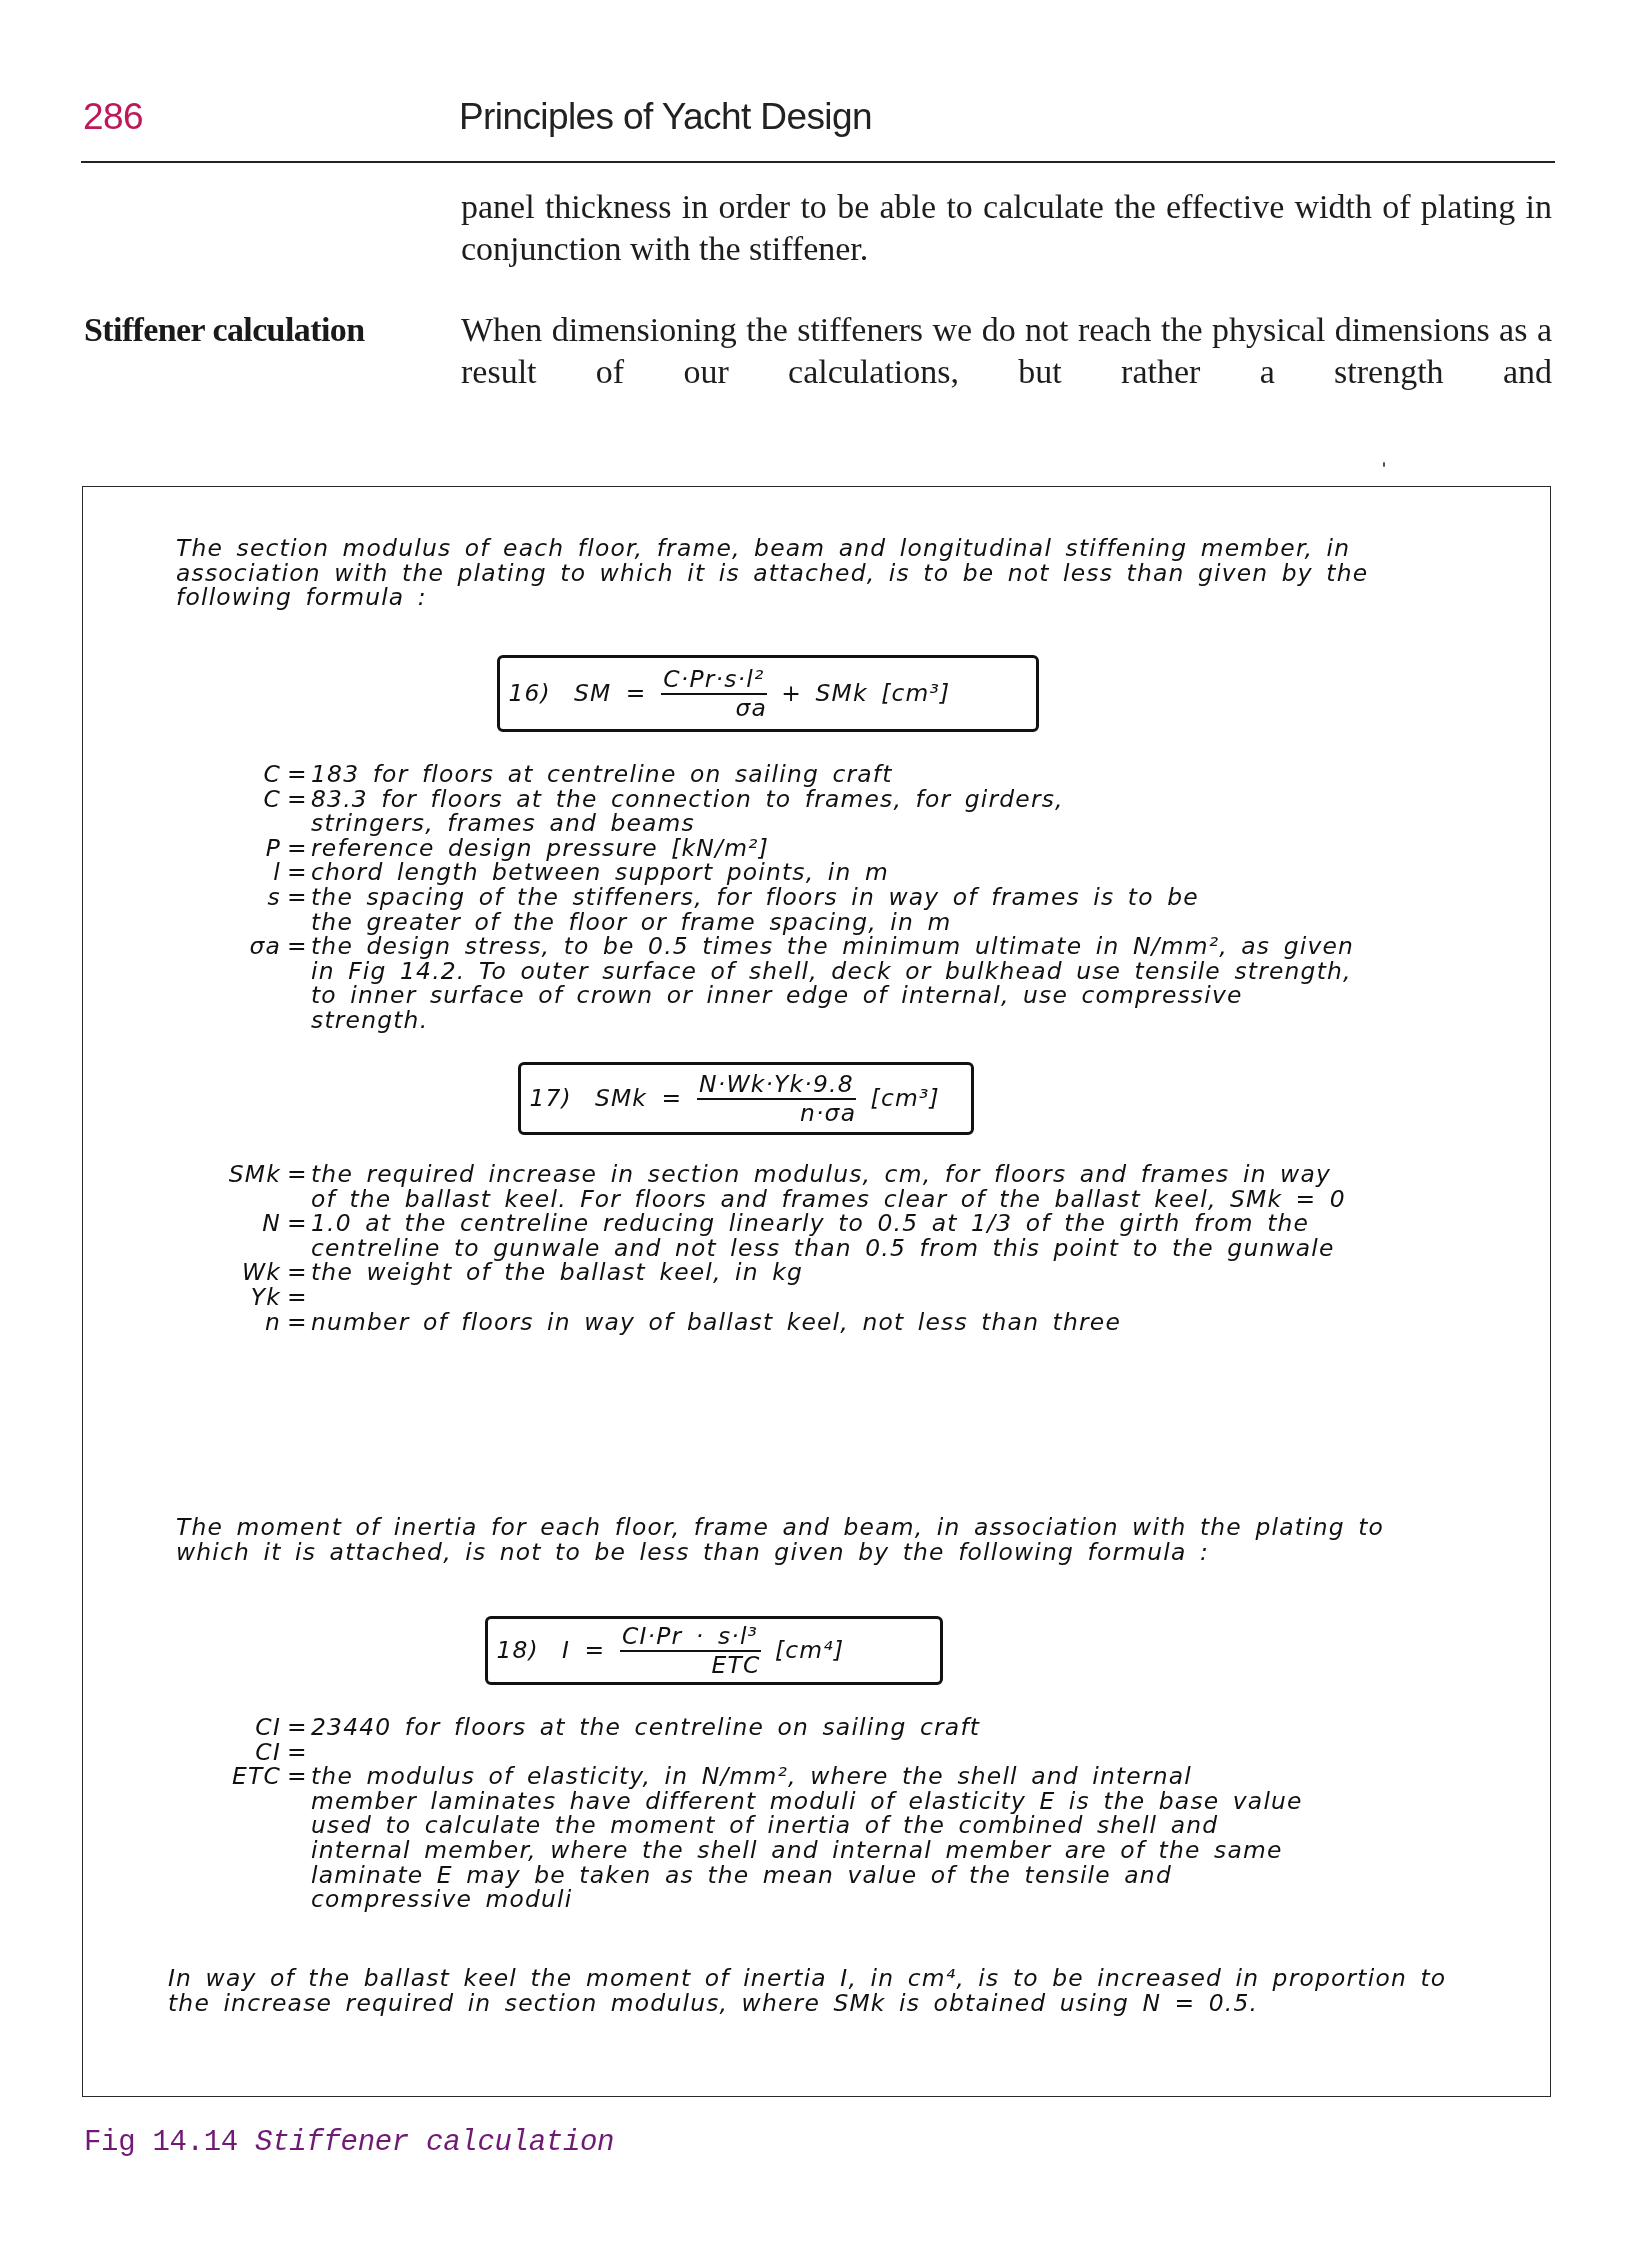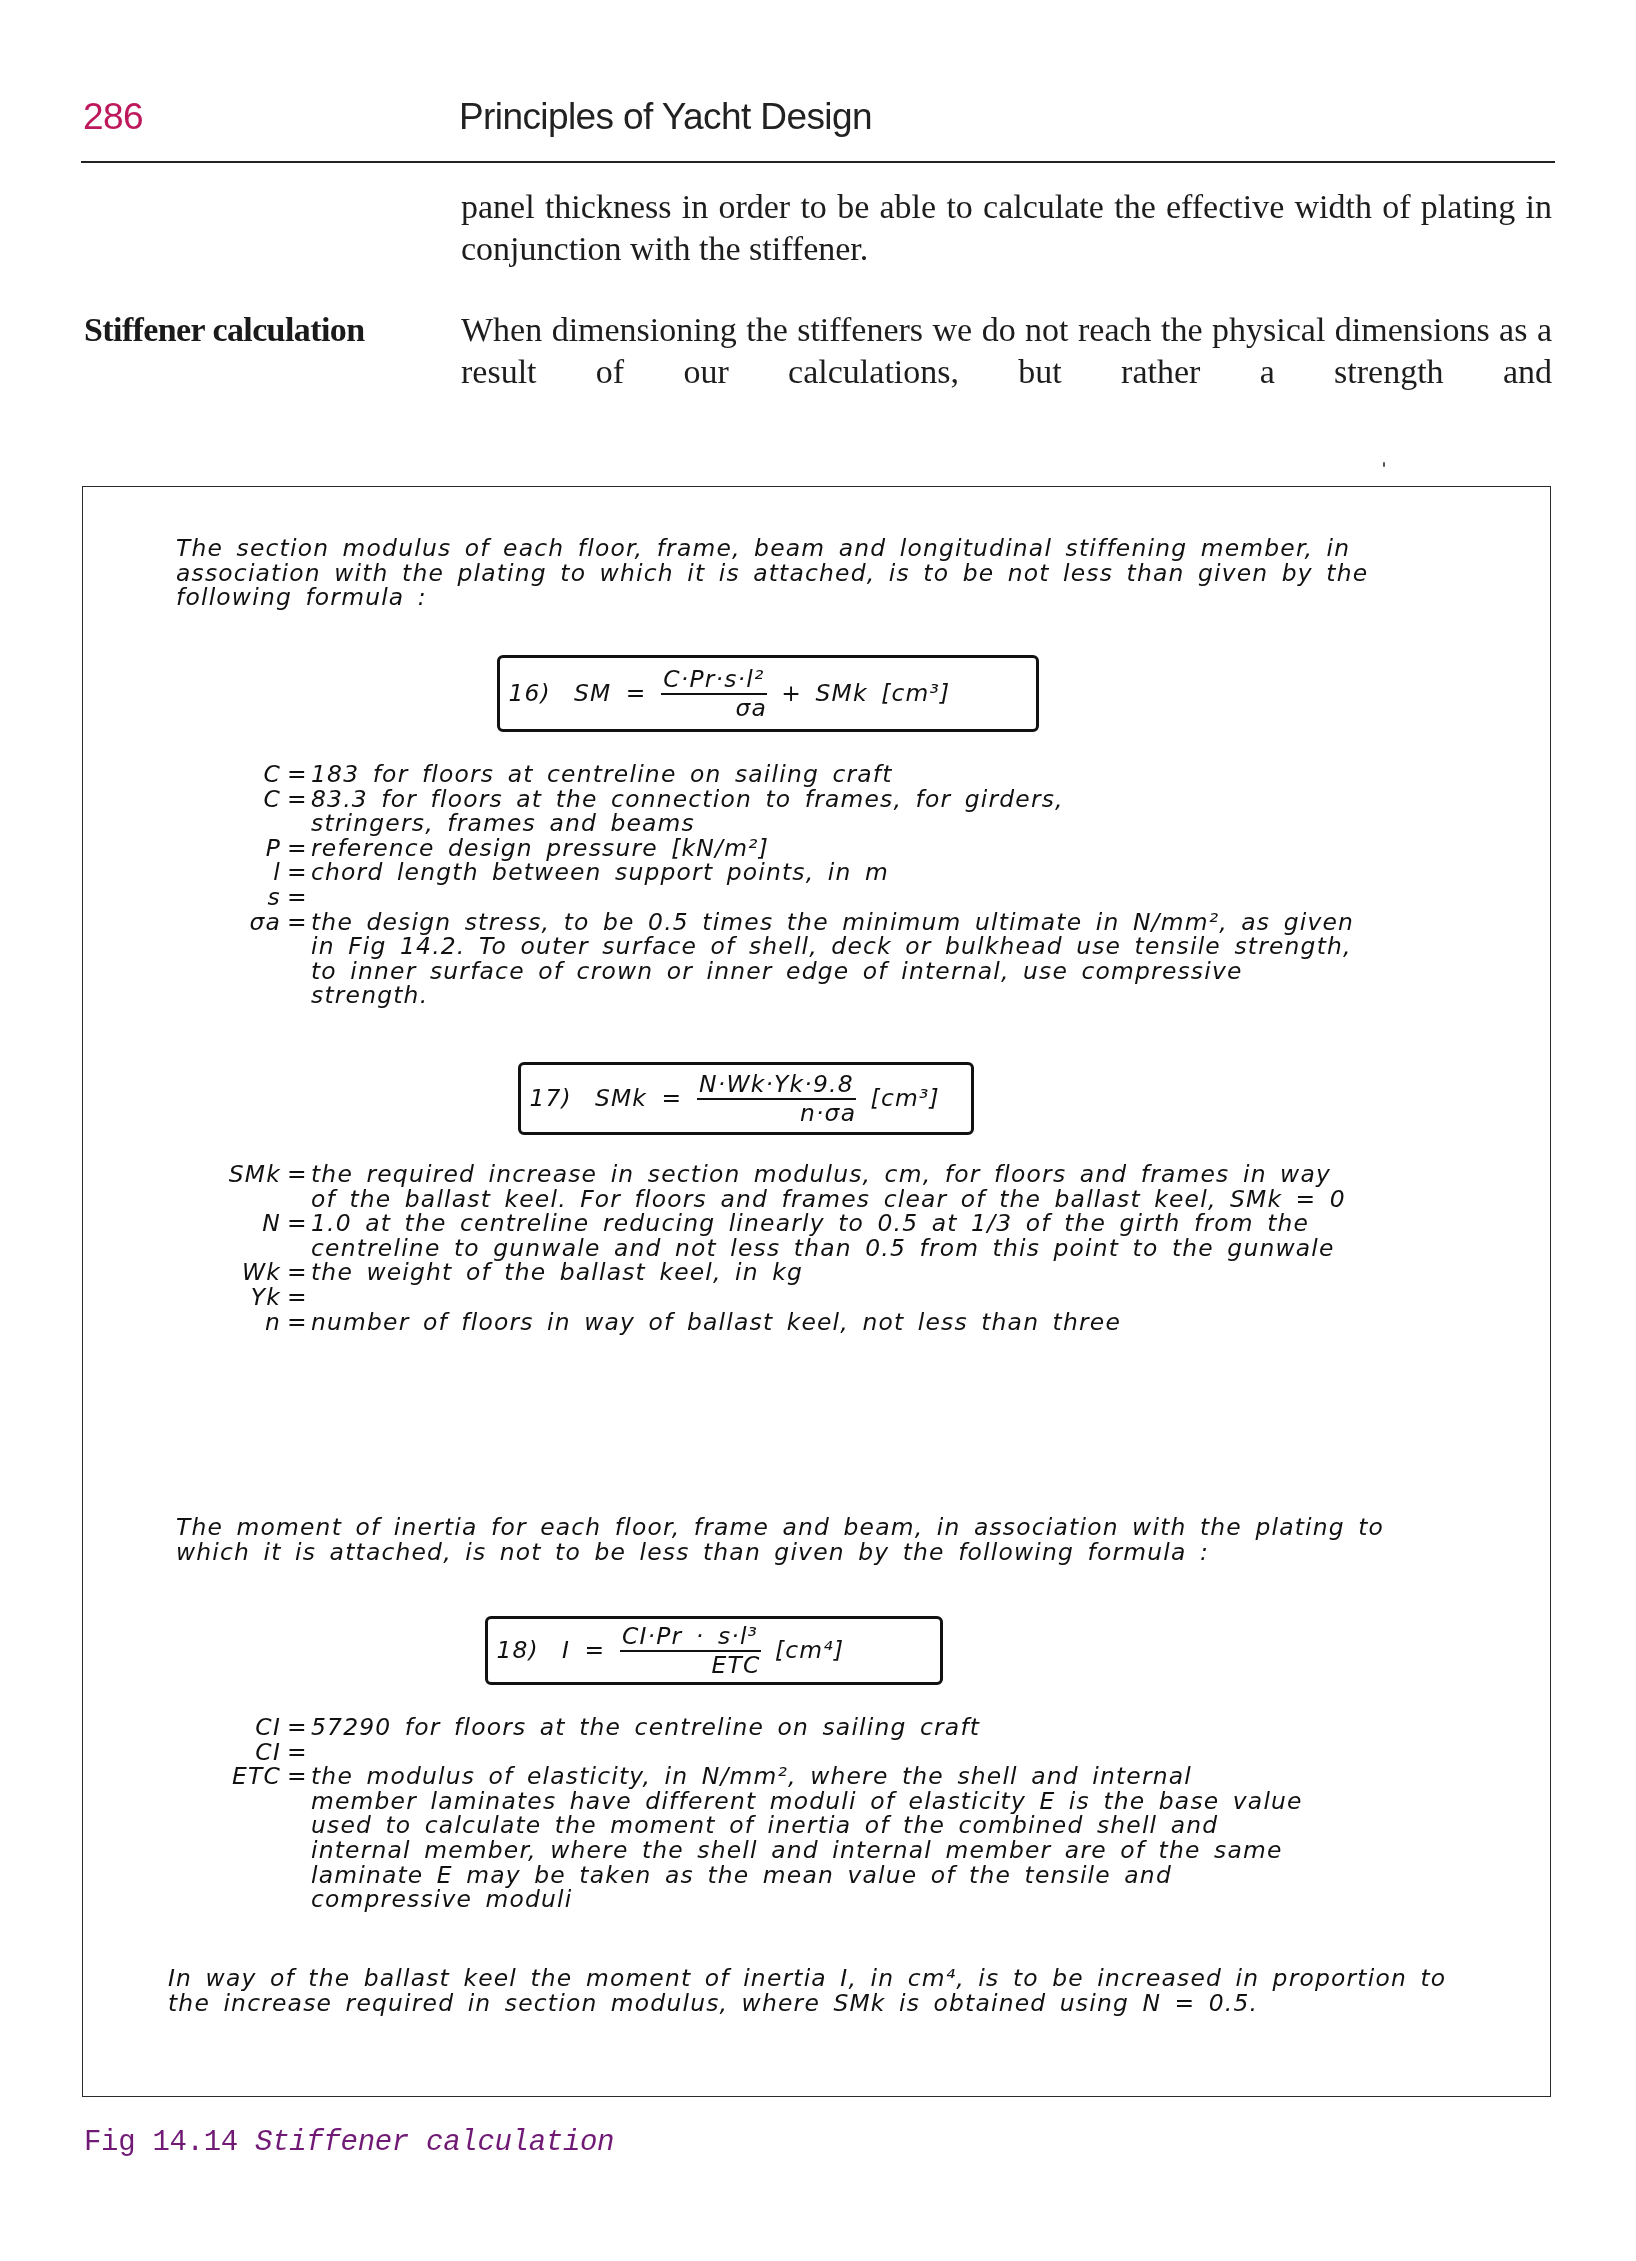--- a/index.html
+++ b/index.html
@@ -106,20 +106,21 @@
     <span class="def-text">reference design pressure   [kN/m²]</span>
   </div>
   <div class="def-row">
     <span class="def-sym">l</span>
     <span class="def-eq">=</span>
     <span class="def-text">chord length between support points, in m</span>
   </div>
   <div class="def-row">
     <span class="def-sym">s</span>
     <span class="def-eq">=</span>
+    <span class="def-text" style="width:937px">the spacing of the stiffeners, for floors in way of frames is to be the greater of the floor or frame spacing, in m</span>
   </div>
   <div class="def-row">
     <span class="def-sym">σa</span>
     <span class="def-eq">=</span>
     <span class="def-text">the design stress, to be 0.5 times the minimum ultimate  in N/mm², as given in Fig 14.2. To outer surface of shell, deck or bulkhead use tensile strength, to inner surface of crown or inner edge of internal, use compressive strength.</span>
   </div>
 </div>
 
 <div class="abs formula-box fb17 tech">
   <span class="f-num">17)</span>
@@ -169,21 +170,21 @@
     <span class="num">CI·Pr · s·l³</span>
     <span class="den">ETC</span>
   </span>
   <span class="f-tail">[cm⁴]</span>
 </div>
 
 <div class="abs tech defs defs3">
   <div class="def-row">
     <span class="def-sym">CI</span>
     <span class="def-eq">=</span>
-    <span class="def-text">57290 for floors at the centreline on sailing craft</span>
+    <span class="def-text">23440 for floors at the centreline on sailing craft</span>
   </div>
   <div class="def-row">
     <span class="def-sym">CI</span>
     <span class="def-eq">=</span>
   </div>
   <div class="def-row">
     <span class="def-sym">ETC</span>
     <span class="def-eq">=</span>
     <span class="def-text" style="width:997px">the modulus of elasticity, in  N/mm², where the shell and internal member laminates have different moduli of elasticity E is the base value used to calculate the moment of inertia of the combined shell and internal member, where the shell and internal member are of the same laminate E may be taken as the mean value of the tensile and compressive moduli</span>
   </div>

